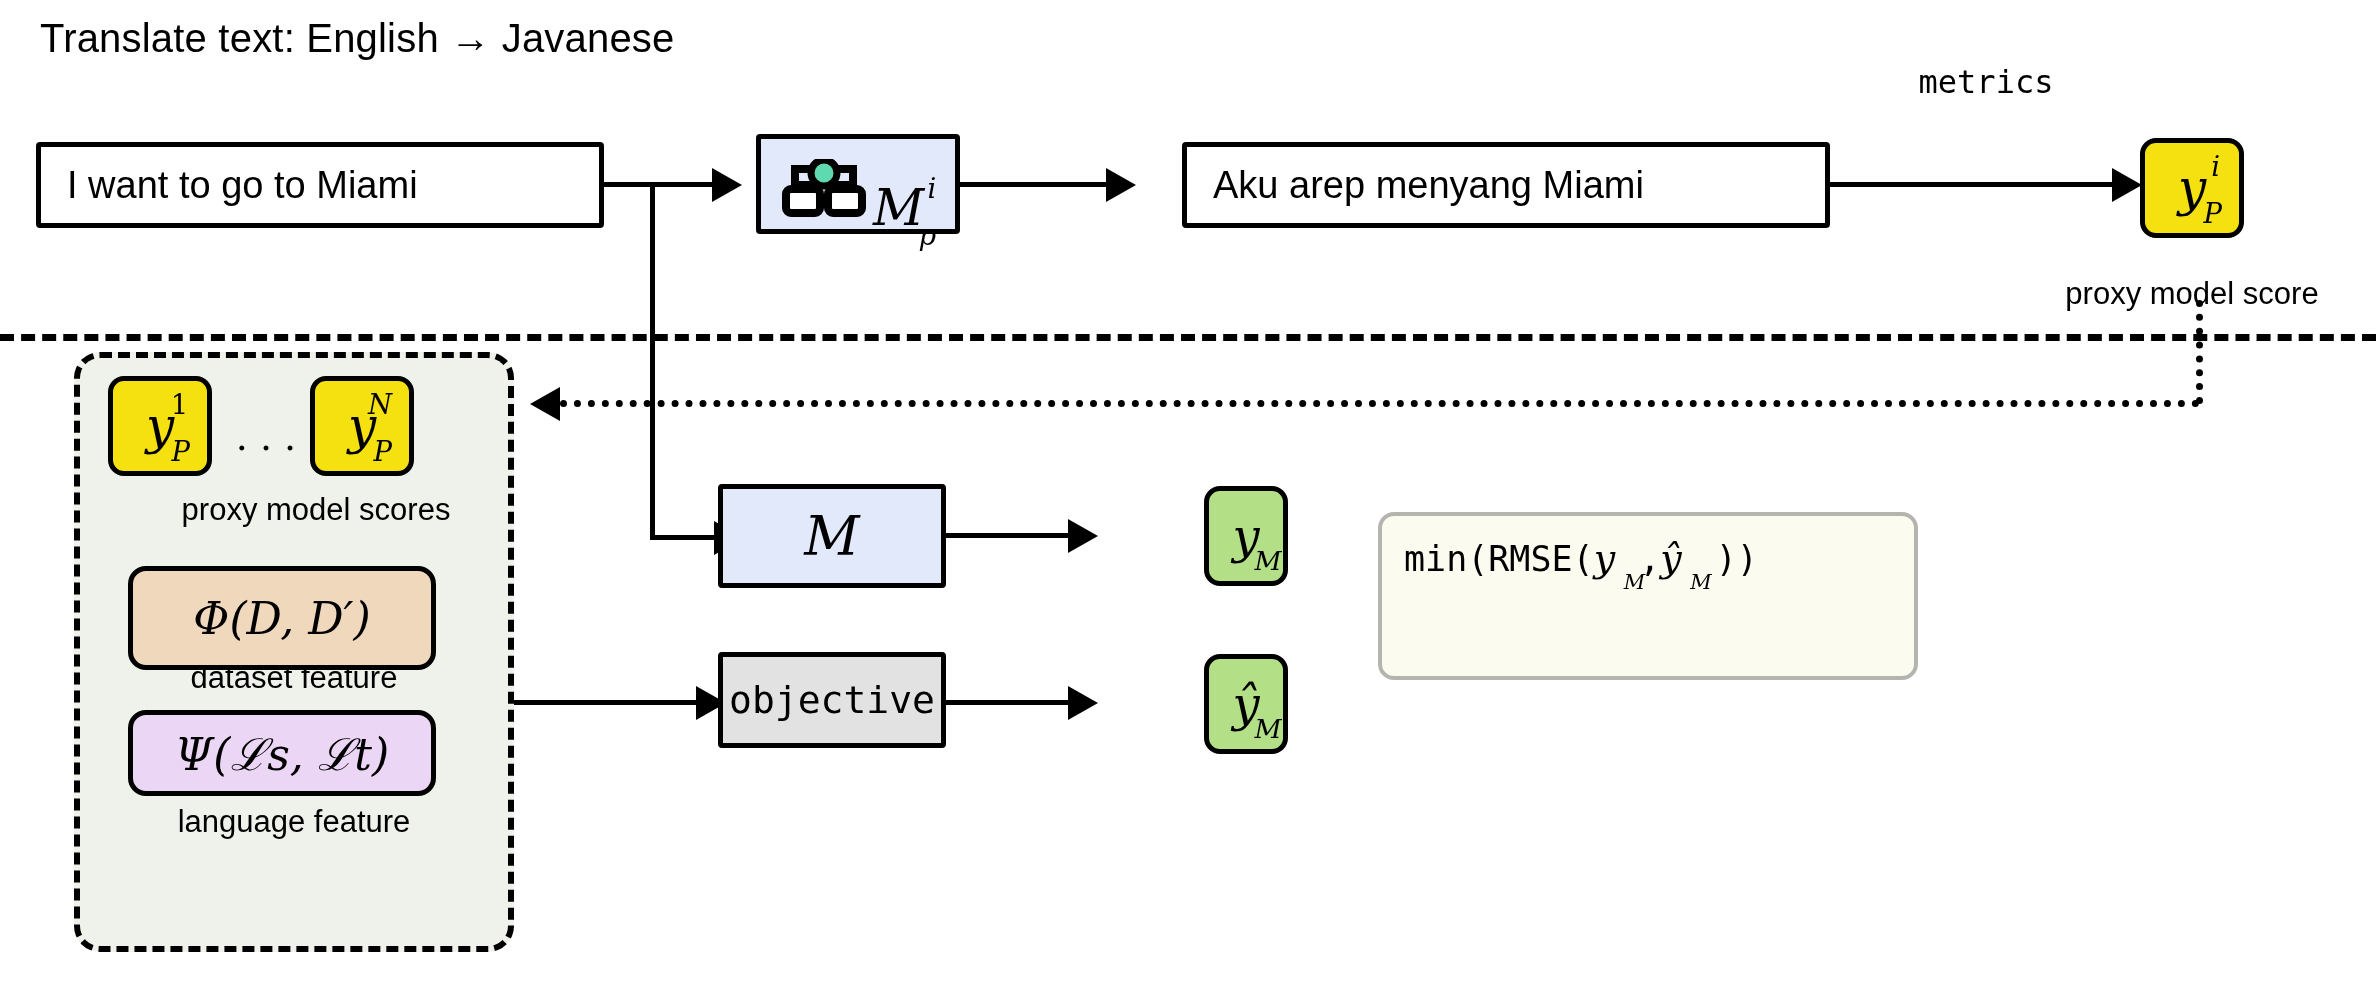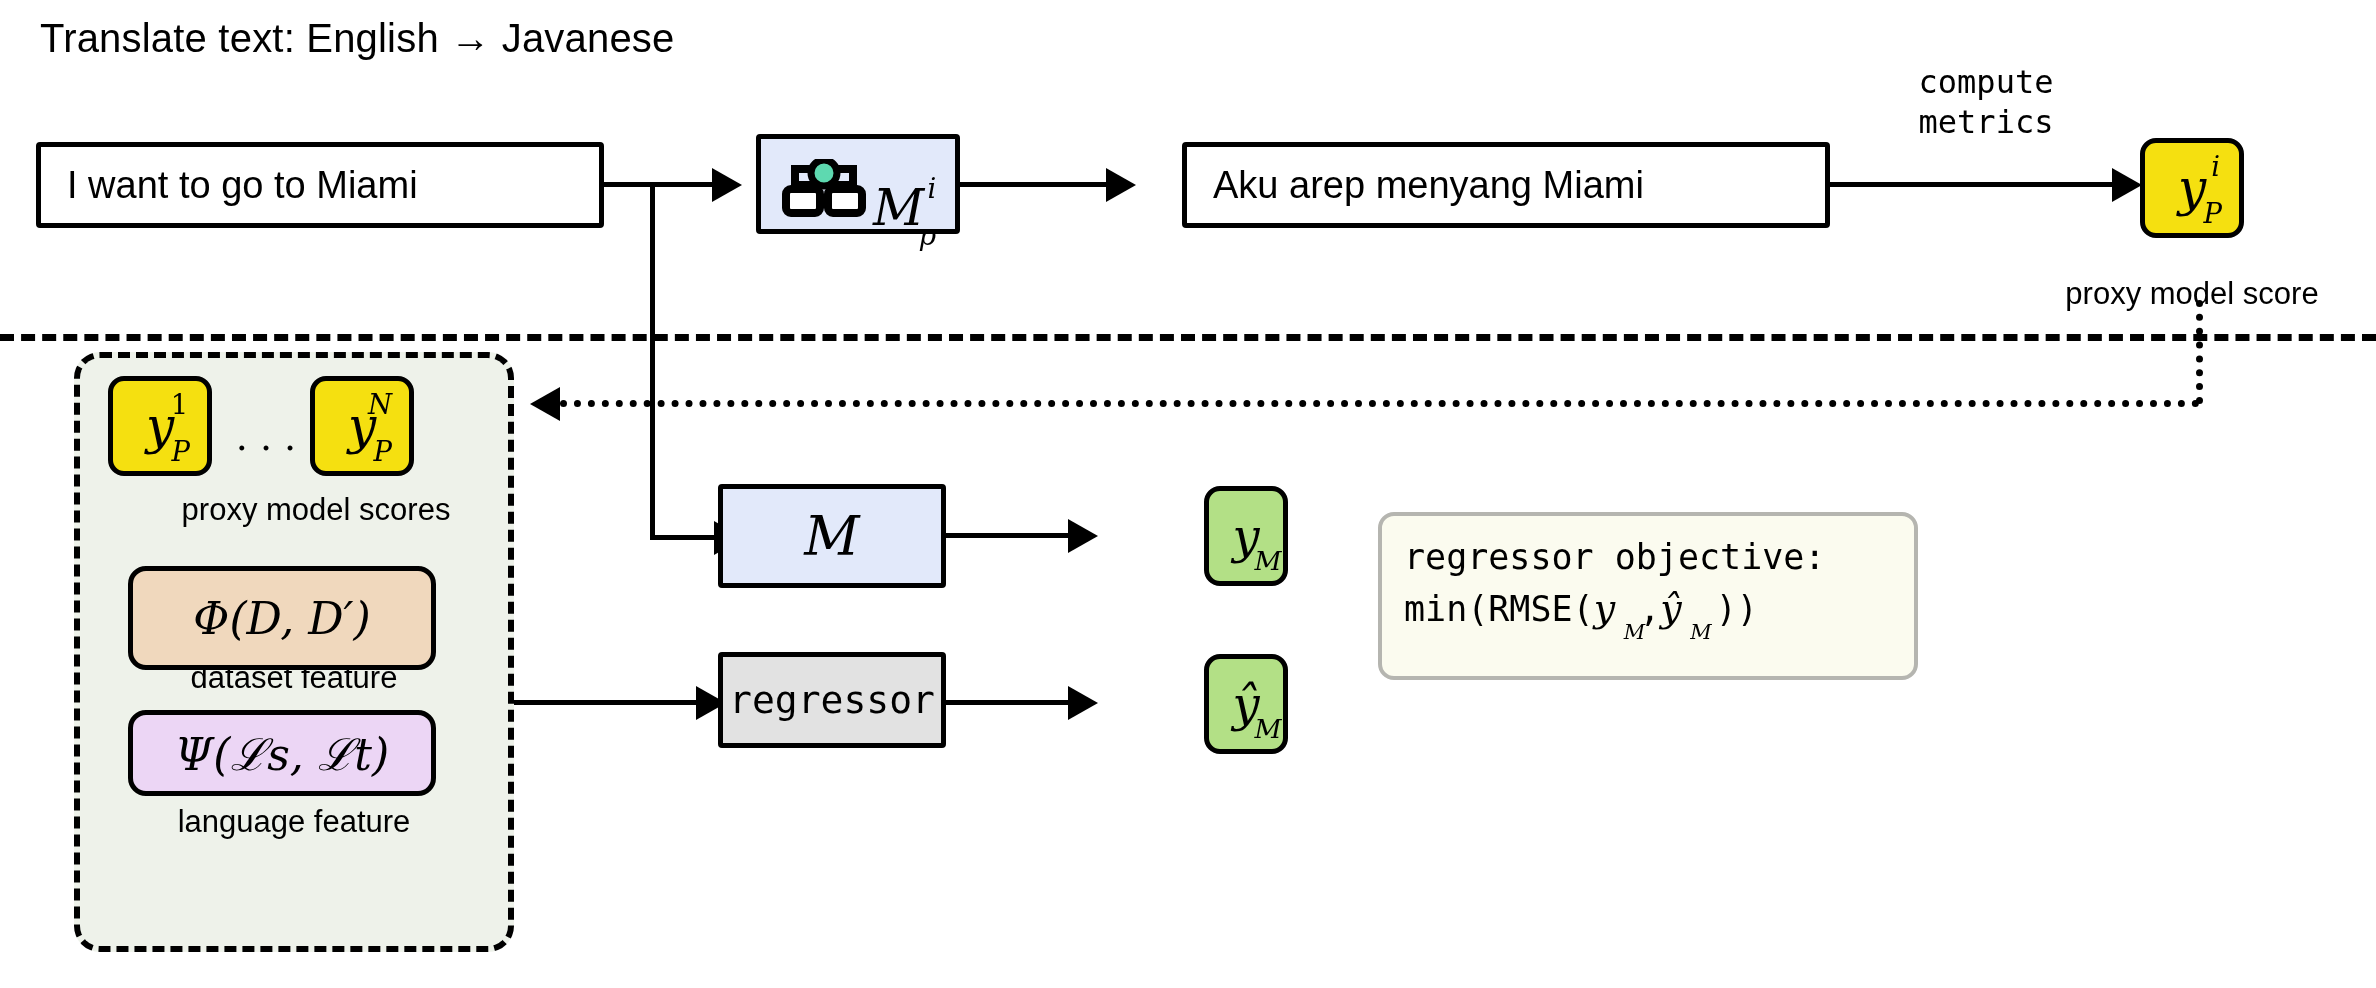--- a/index.html
+++ b/index.html
@@ -93,21 +93,20 @@
 </div>
 
 <div class="abs hline" style="left:960px;top:182px;width:150px;"></div>
 <div class="abs arrowR" style="left:1106px;top:168px;"></div>
 
 <div class="abs rbox sentence" style="left:1182px;top:142px;width:648px;height:86px;">
   <span>Aku arep menyang Miami</span>
 </div>
 
 <div class="abs mono" style="left:1868px;top:62px;width:236px;text-align:center;font-size:32px;line-height:40px;">
-  <div>compute</div>
   <div>metrics</div>
 </div>
 
 <div class="abs hline" style="left:1830px;top:182px;width:288px;"></div>
 <div class="abs arrowR" style="left:2112px;top:168px;"></div>
 
 <div class="abs rbox center" style="left:2140px;top:138px;width:104px;height:100px;background:#f5e010;border-radius:16px;">
   <span class="mathit tok" style="font-size:50px;">
     <span class="base">y</span><span class="sup" style="top:-10px;right:-14px;">i</span><span class="sub" style="bottom:-14px;right:-16px;">P</span>
   </span>
@@ -159,35 +158,34 @@
 <div class="abs rbox center" style="left:1204px;top:486px;width:84px;height:100px;background:#b3e086;border-radius:16px;">
   <span class="mathit tok" style="font-size:48px;">
     <span class="base">y</span><span class="sub" style="bottom:-14px;right:-22px;">M</span>
   </span>
 </div>
 
 <div class="abs hline" style="left:514px;top:700px;width:186px;"></div>
 <div class="abs arrowR" style="left:696px;top:686px;"></div>
 
 <div class="abs rbox center" style="left:718px;top:652px;width:228px;height:96px;background:#e2e2e2;">
-  <span class="mono" style="font-size:38px;">regressor</span>
+  <span class="mono" style="font-size:38px;">objective</span>
 </div>
 
 <div class="abs hline" style="left:946px;top:700px;width:126px;"></div>
 <div class="abs arrowR" style="left:1068px;top:686px;"></div>
 
 <div class="abs rbox center" style="left:1204px;top:654px;width:84px;height:100px;background:#b3e086;border-radius:16px;">
   <span class="mathit tok" style="font-size:48px;">
     <span class="base">ŷ</span><span class="sub" style="bottom:-14px;right:-22px;">M</span>
   </span>
 </div>
 
 <div class="abs" style="left:1378px;top:512px;width:540px;height:168px;box-sizing:border-box;
             background:#fbfbef;border:4px solid #b5b5b0;border-radius:16px;padding:16px 22px;">
-  <div class="mono" style="font-size:35px;line-height:50px;">regressor objective:</div>
   <div class="mono" style="font-size:35px;line-height:54px;white-space:nowrap;">
     <span>min(RMSE(</span><span class="mathit tok" style="font-size:38px;">
         <span class="base">y</span><span class="sub" style="bottom:-16px;right:-30px;">M</span>
     </span><span style="margin-left:24px;">,</span><span class="mathit tok" style="font-size:38px;">
         <span class="base">ŷ</span><span class="sub" style="bottom:-16px;right:-30px;">M</span>
     </span><span style="margin-left:34px;">))</span>
   </div>
 </div>
 
 </body></html>

